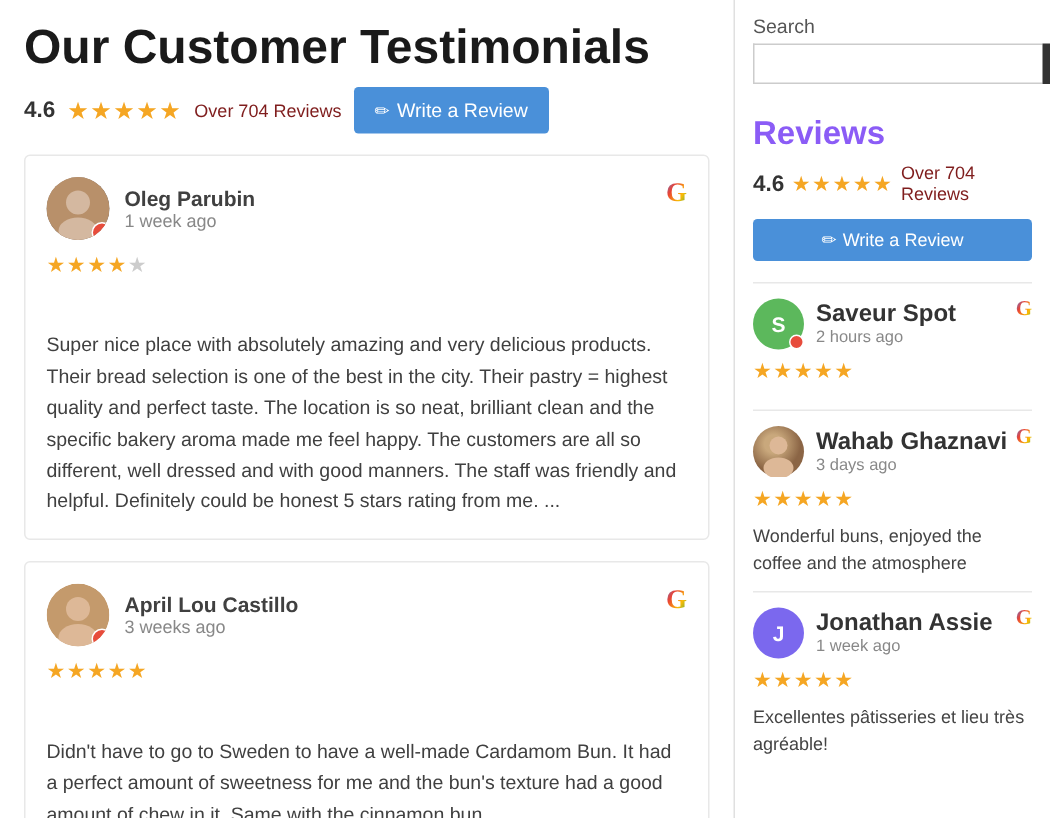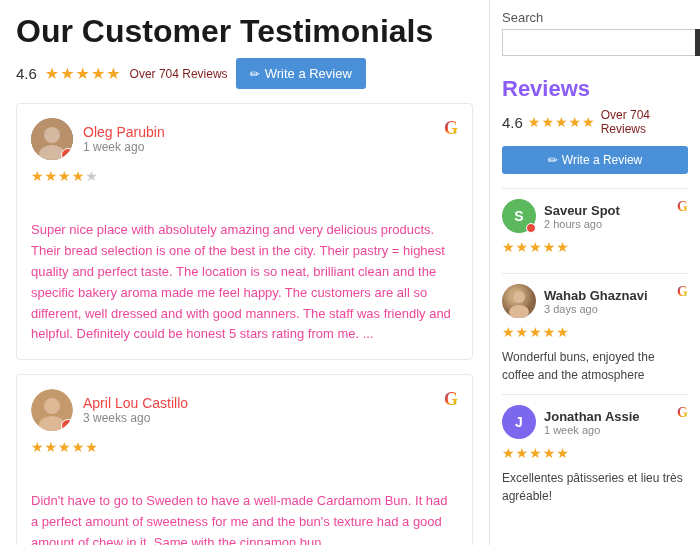--- a/index.html
+++ b/index.html
@@ -29,21 +29,21 @@
       line-height: 1.2;
     }
     .rating-row {
       display: flex;
       align-items: center;
       gap: 8px;
       margin-bottom: 14px;
     }
     .rating-number {
       font-size: 15px;
-      font-weight: normal;
+      font-weight: bold;
       color: #333;
     }
     .stars {
       color: #f5a623;
       font-size: 16px;
       letter-spacing: 1px;
     }
     .stars-sm {
       color: #f5a623;
       font-size: 14px;
@@ -103,43 +103,43 @@
       border-radius: 50%;
       background: #e74c3c;
       display: flex;
       align-items: center;
       justify-content: center;
       font-size: 8px;
       color: #fff;
       border: 1px solid #fff;
     }
     .reviewer-name {
-      font-weight: normal;
+      font-weight: bold;
       font-size: 14px;
-      color: #ef4444;
+      color: #404040;
     }
     .reviewer-time {
       font-size: 12px;
       color: #888;
     }
     .google-g {
       font-family: serif;
       font-size: 18px;
       font-weight: bold;
       background: linear-gradient(to bottom right, #4285F4, #EA4335, #FBBC05, #34A853);
       -webkit-background-clip: text;
       -webkit-text-fill-color: transparent;
       background-clip: text;
     }
     .review-stars {
       margin-bottom: 8px;
     }
     .review-text {
       font-size: 13px;
-      color: #ec4899;
+      color: #404040;
       line-height: 1.6;
       margin-top: 36px;
     }
 
     
     .sidebar {
       width: 210px;
       padding: 10px 12px;
       background: #fff;
     }
@@ -218,21 +218,21 @@
       align-items: center;
       justify-content: center;
       font-size: 14px;
       font-weight: bold;
       color: #fff;
       position: relative;
       flex-shrink: 0;
     }
     .sidebar-reviewer-name {
       font-weight: bold;
-      font-size: 13px;
+      font-size: 16px;
       color: #333;
     }
     .sidebar-reviewer-time {
       font-size: 11px;
       color: #888;
     }
     .sidebar-review-text {
       font-size: 12px;
       color: #444;
       line-height: 1.5;

